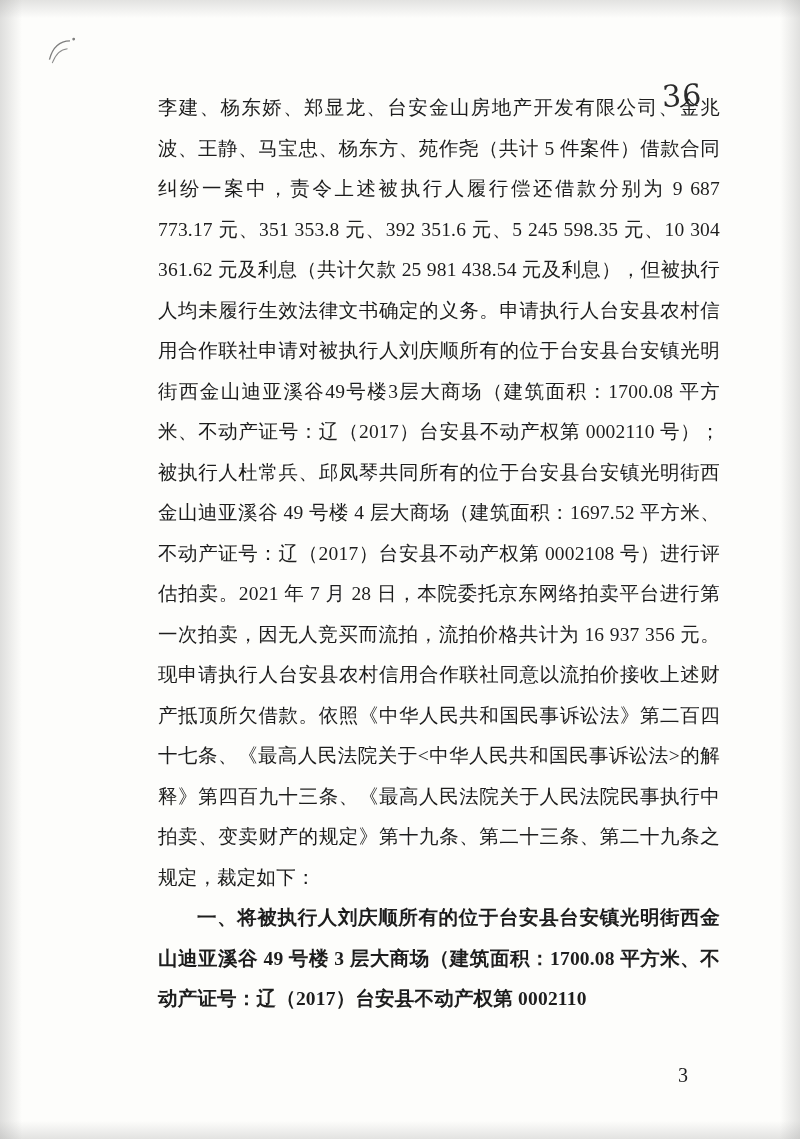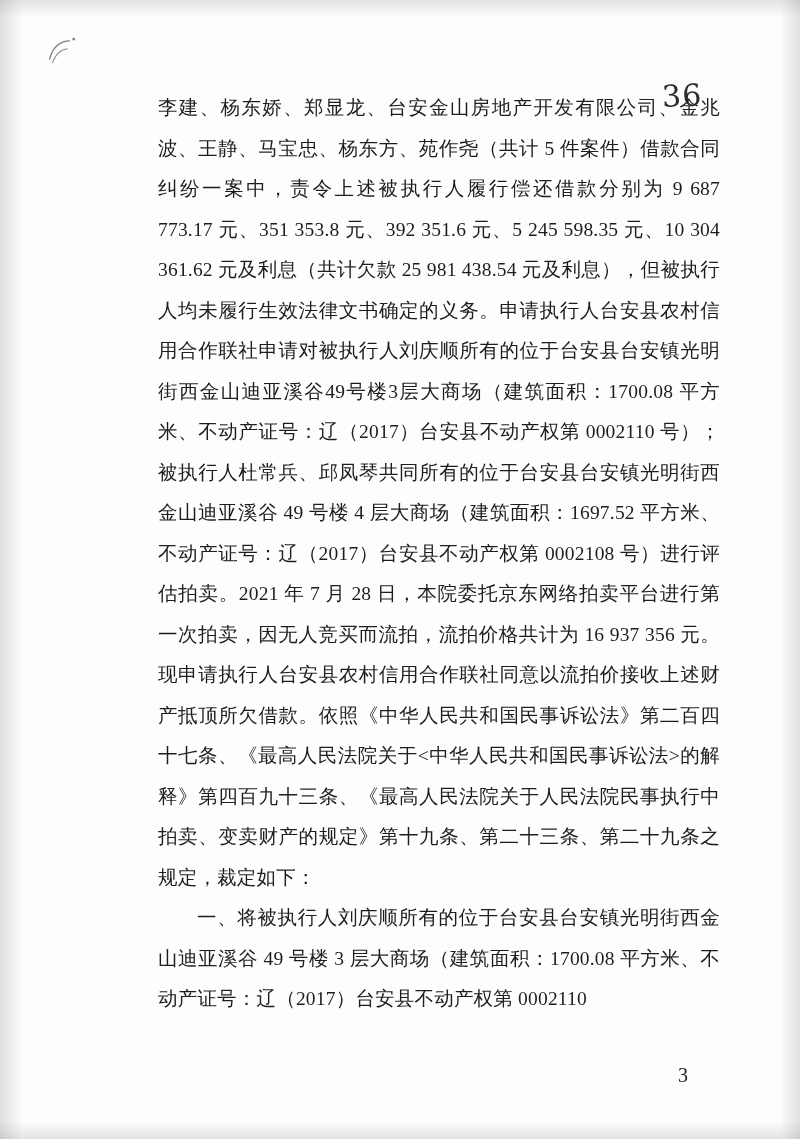--- a/index.html
+++ b/index.html
@@ -74,20 +74,21 @@
     letter-spacing: 0.2px;
     margin-left: 40px;
   }
   .body-text p {
     margin: 0;
     text-align: justify;
     text-justify: inter-character;
   }
   .indent {
     text-indent: 2em;
+    font-weight: bold;
   }
   .page-number-bottom {
     position: absolute;
     right: 112px;
     bottom: 52px;
     font-size: 20px;
     color: #1d1d1d;
   }
 </style>
 </head>

